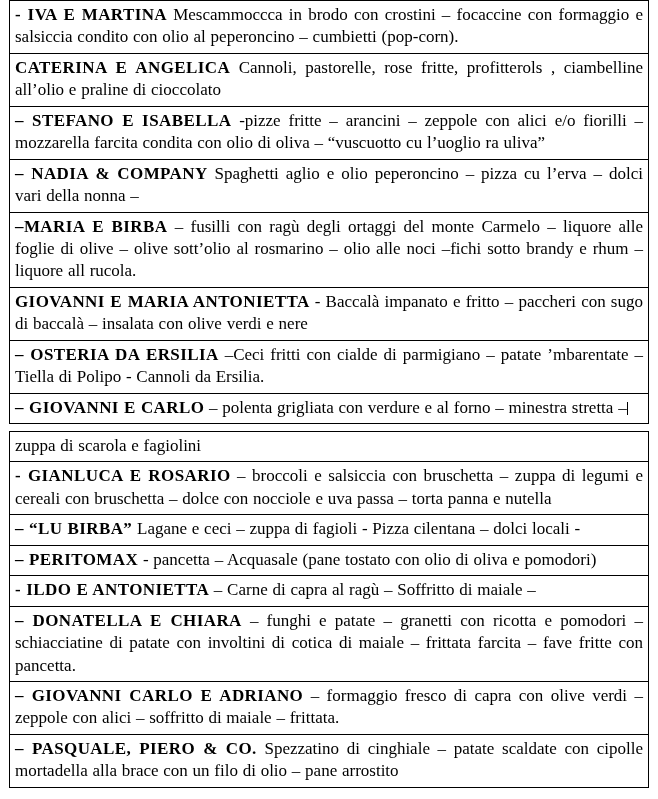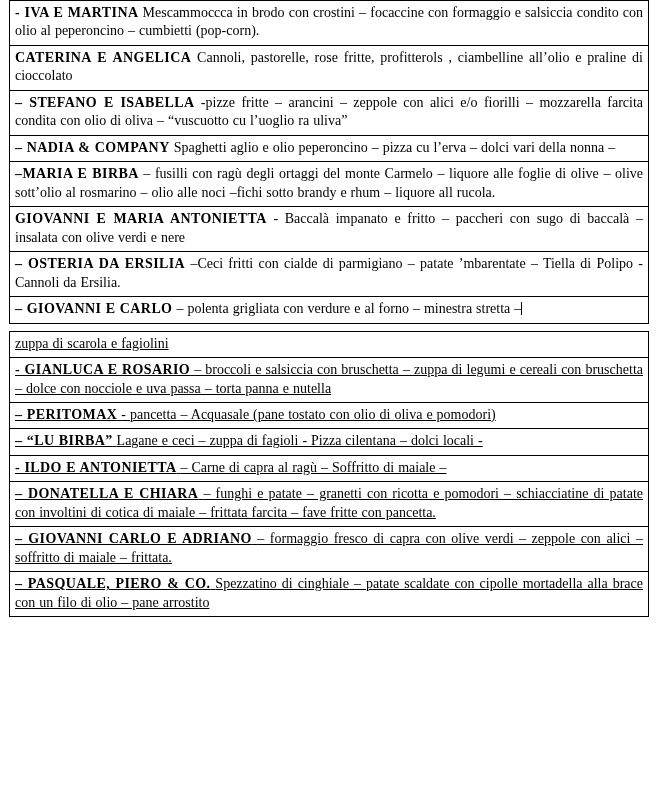--- a/index.html
+++ b/index.html
@@ -28,37 +28,36 @@
     table-layout: fixed;
   }
   .row {
     border-bottom: 1px solid #000;
   }
   .row:last-child {
     border-bottom: none;
   }
   .cell {
     padding: 3px 5px 4px 5px;
-    font-size: 14px;
+    font-size: 17px;
     line-height: 1.32;
     text-align: justify;
     vertical-align: top;
     word-spacing: 0.5px;
     margin-left: 36px;
   }
   .entry-name {
     font-family: "Liberation Serif", serif;
     font-weight: bold;
     font-variant: small-caps;
     letter-spacing: 0.4px;
   }
   
   .table2 {
     margin-top: 7px;
-    text-decoration: underline;
   }
   .caret {
     display: inline-block;
     width: 1px;
     height: 13px;
     background: #000;
     vertical-align: -2px;
     margin: 0 0px;
   }
 </style>
@@ -98,24 +97,24 @@
 
   <table class="table table2">
     <tbody>
       <tr class="row">
         <td class="cell"><span>zuppa di scarola e fagiolini</span></td>
       </tr>
       <tr class="row">
         <td class="cell"><span class="entry-name">-  GIANLUCA  E  ROSARIO</span> <span>– broccoli e salsiccia con bruschetta – zuppa di legumi e cereali  con bruschetta – dolce con nocciole e uva passa – torta panna e nutella</span></td>
       </tr>
       <tr class="row">
-        <td class="cell"><span class="entry-name">–  PERITOMAX</span> <span>- pancetta – Acquasale (pane tostato con olio di oliva e pomodori)</span></td>
+        <td class="cell"><span class="entry-name">– “LU  BIRBA”</span> <span>Lagane e ceci – zuppa di fagioli - Pizza cilentana – dolci locali -</span></td>
       </tr>
       <tr class="row">
-        <td class="cell"><span class="entry-name">– “LU  BIRBA”</span> <span>Lagane e ceci – zuppa di fagioli - Pizza cilentana – dolci locali -</span></td>
+        <td class="cell"><span class="entry-name">–  PERITOMAX</span> <span>- pancetta – Acquasale (pane tostato con olio di oliva e pomodori)</span></td>
       </tr>
       <tr class="row">
         <td class="cell"><span class="entry-name">- ILDO  E ANTONIETTA</span> <span>– Carne di capra al ragù – Soffritto di maiale –</span></td>
       </tr>
       <tr class="row">
         <td class="cell"><span class="entry-name">–  DONATELLA  E  CHIARA</span> <span>–  funghi e patate – granetti con   ricotta e pomodori – schiacciatine di patate con involtini di cotica di maiale – frittata farcita –  fave fritte con pancetta.</span></td>
       </tr>
       <tr class="row">
         <td class="cell"><span class="entry-name">– GIOVANNI CARLO E  ADRIANO</span> <span>– formaggio fresco di capra con olive verdi – zeppole con alici – soffritto di maiale – frittata.</span></td>
       </tr>

